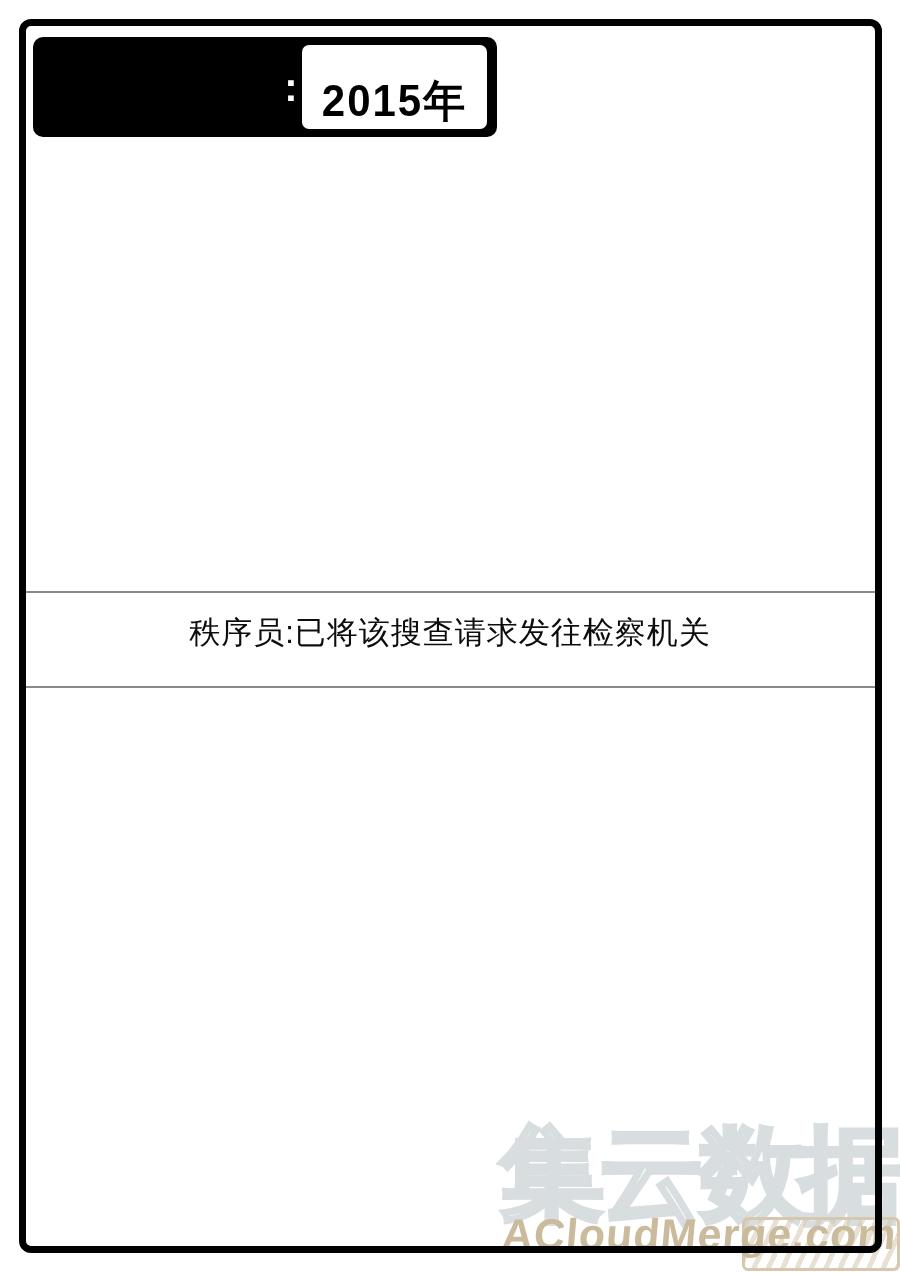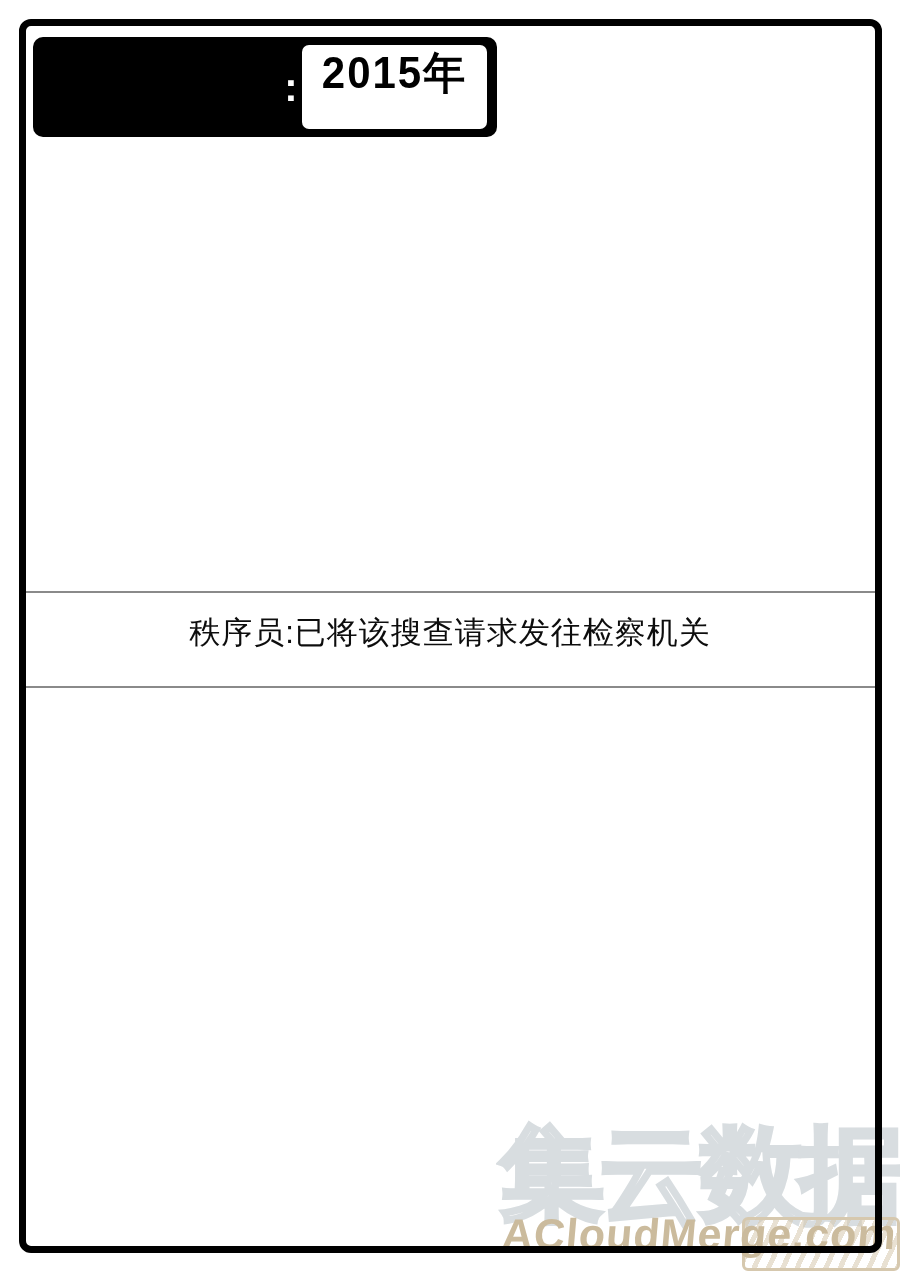--- a/index.html
+++ b/index.html
@@ -76,21 +76,21 @@
   }
   .clock-year-window {
     position: absolute;
     left: 269px;
     top: 8px;
     width: 185px;
     height: 84px;
     background: #ffffff;
     border-radius: 7px;
     display: flex;
-    align-items: flex-start;
+    align-items: flex-end;
     justify-content: center;
   }
   .clock-year-text {
     font-size: 42px;
     font-weight: 900;
     color: #000000;
     letter-spacing: 2px;
     transform: scaleY(1.05);
     white-space: nowrap;
   }

